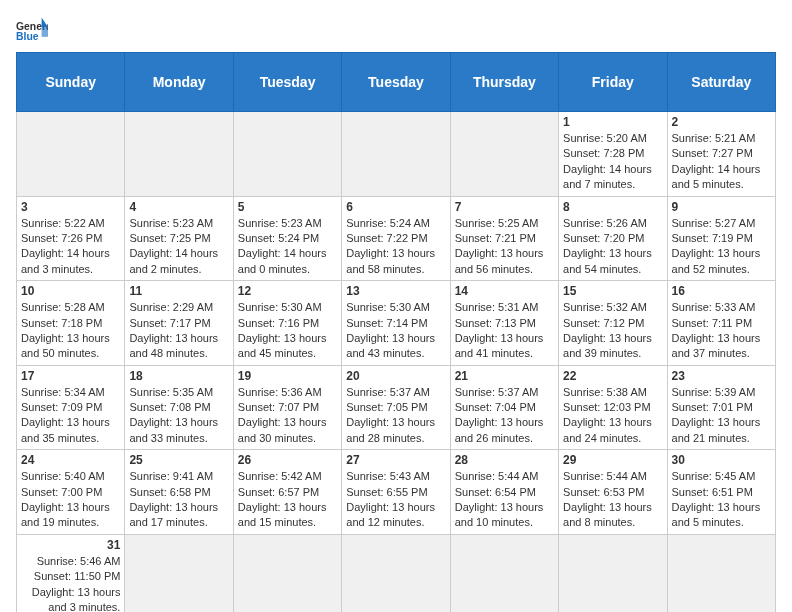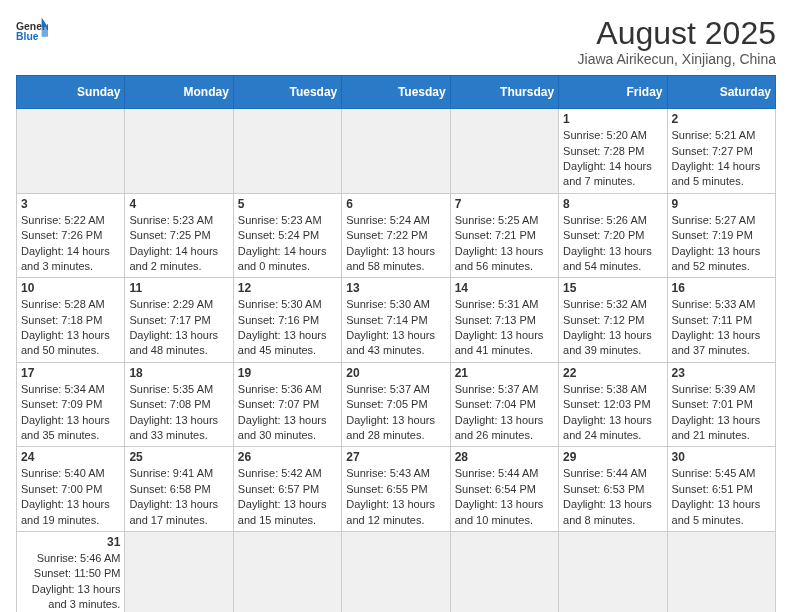--- a/index.html
+++ b/index.html
@@ -48,24 +48,24 @@
     .calendar {
       flex: 1;
       border: 1px solid #ccc;
       border-collapse: collapse;
       width: 100%;
       table-layout: fixed;
     }
     .calendar th {
       background: #2a7ac7;
       color: #fff;
-      font-size: 12px;
+      font-size: 14px;
       font-weight: bold;
-      padding: 9px 4px;
-      text-align: right;
+      padding: 21px 4px;
+      text-align: center;
       border: 1px solid #1a6ab7;
     }
     .calendar td {
       border: 1px solid #ccc;
       vertical-align: top;
       padding: 3px 4px;
       font-size: 9.5px;
       color: #333;
       background: #fff;
       height: 78px;
@@ -95,24 +95,20 @@
 <div class="page">
   <div class="header">
     <div class="logo">
       <svg class="logo-icon" viewBox="0 0 40 35" xmlns="http://www.w3.org/2000/svg">
         <text x="0" y="18" font-size="13" font-weight="bold" fill="#333" font-family="Arial">General</text>
         <text x="0" y="30" font-size="13" font-weight="bold" fill="#1a6fc4" font-family="Arial">Blue</text>
         <polygon points="32,2 40,14 32,14" fill="#1a6fc4"></polygon>
         <polygon points="32,14 40,14 40,26 32,26" fill="#1a6fc4" opacity="0.6"></polygon>
       </svg>
     </div>
-    <div class="title-block">
-      <div class="calendar-title">August 2025</div>
-      <div class="calendar-subtitle">Jiawa Airikecun, Xinjiang, China</div>
-    </div>
   </div>
 
   <table class="calendar" id="cal-table">
     <thead id="cal-head">
         <tr>
           <th>Sunday</th>
           <th>Monday</th>
           <th>Tuesday</th>
           <th>Tuesday</th>
           <th>Thursday</th>

